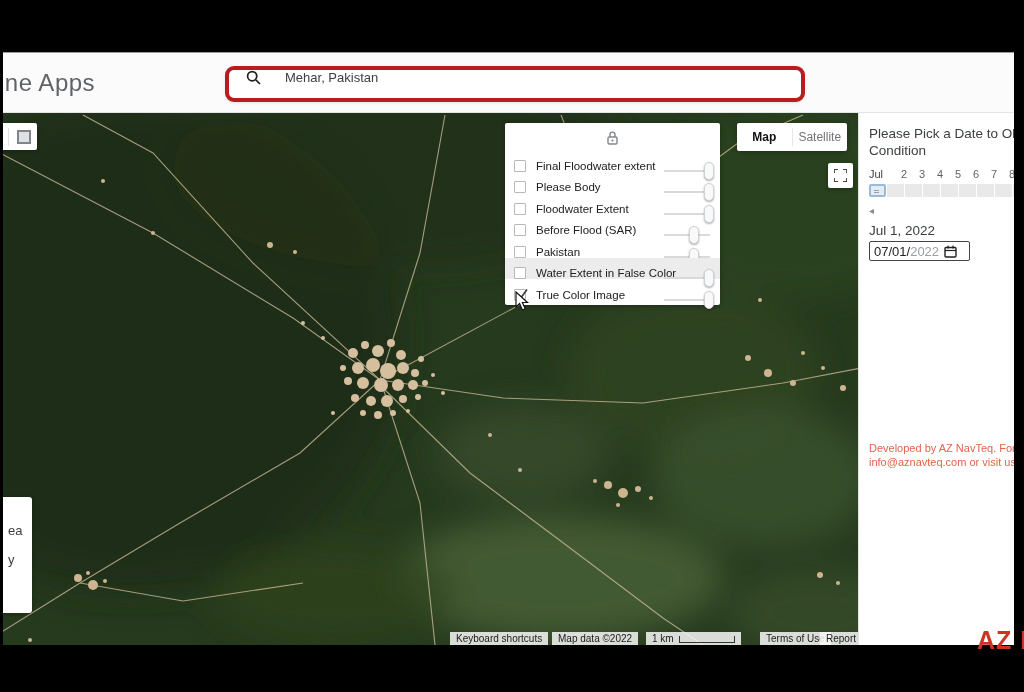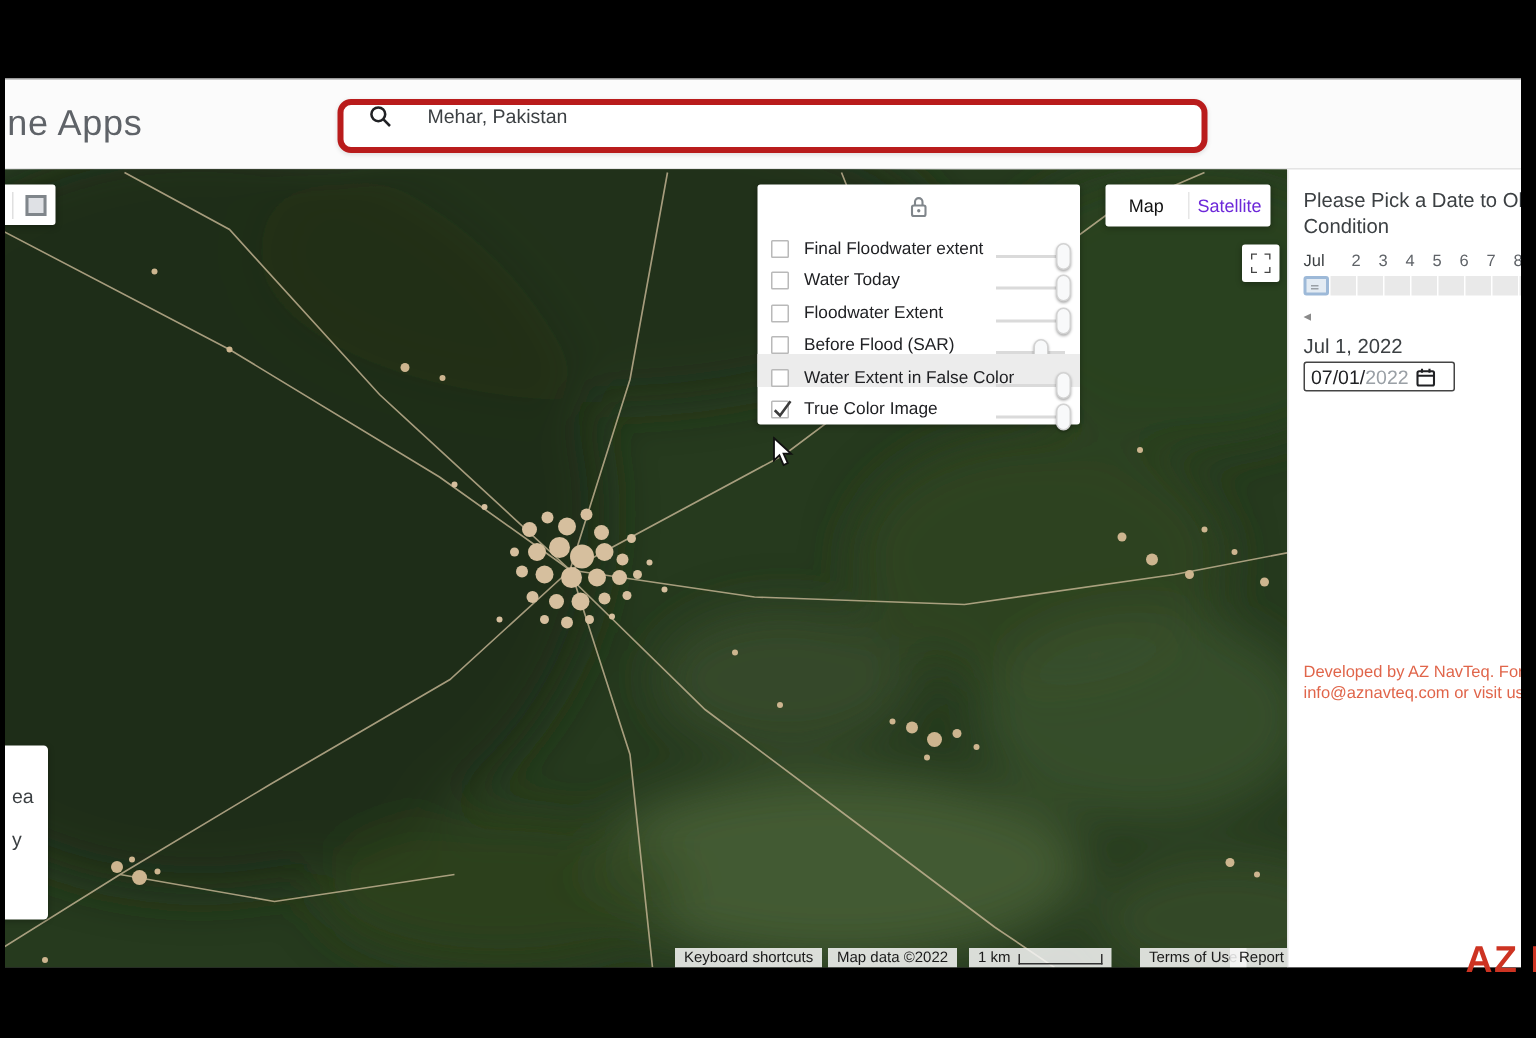--- a/index.html
+++ b/index.html
@@ -41,22 +41,22 @@
   .cb { width:12px; height:12px; background:#fff; border:1px solid #b9b9b9; border-radius:1px;
         flex:none; position:relative; }
   .cb.checked svg { position:absolute; left:-1px; top:-3px; }
   .layer-label { margin-left:10px; font-size:11.5px; color:#202124; white-space:nowrap; }
   .lslider { position:absolute; right:10px; width:46px; height:2px; background:#dadada; }
   .lhandle { position:absolute; top:-8px; width:10px; height:18px; border-radius:5px;
              background:#f8f9fa; border:1px solid #d2d2d2; box-shadow:0 1px 2px rgba(0,0,0,.35); }
 
   .maptype { left:734px; top:10px; width:110px; height:28px; display:flex; align-items:center; }
   .maptype .mt { flex:1; text-align:center; font-size:12px; }
-  .mt-map { font-weight:normal; color:#111; }
-  .mt-sat { color:#6d28d9; }
+  .mt-map { font-weight:bold; color:#111; }
+  .mt-sat { color:#737373; }
   .maptype .vsep { width:1px; height:18px; background:#e6e6e6; }
 
   .fullscreen-btn { left:825px; top:50px; width:25px; height:25px; display:flex;
                     align-items:center; justify-content:center; }
 
   .legend-fragment { left:-4px; top:384px; width:33px; height:116px; border-radius:0 3px 3px 0; }
   .legend-fragment div { font-size:13px; color:#3c4043; margin:14px 0 0 9px; }
   .legend-fragment div:first-child { margin-top:26px; }
 
   
@@ -240,35 +240,42 @@
           <div id="layersRows">
               <div class="layer-row">
                 <span class="cb"></span>
                 <span class="layer-label">Final Floodwater extent</span>
                 <span class="lslider">
                   <span class="lhandle" style="left: 40px;"></span>
                 </span>
               </div>
               <div class="layer-row">
                 <span class="cb"></span>
-                <span class="layer-label">Water Today</span>
+                <span class="layer-label">Please Body</span>
                 <span class="lslider">
                   <span class="lhandle" style="left: 40px;"></span>
                 </span>
               </div>
               <div class="layer-row">
                 <span class="cb"></span>
                 <span class="layer-label">Floodwater Extent</span>
                 <span class="lslider">
                   <span class="lhandle" style="left: 40px;"></span>
                 </span>
               </div>
               <div class="layer-row">
                 <span class="cb"></span>
                 <span class="layer-label">Before Flood (SAR)</span>
+                <span class="lslider">
+                  <span class="lhandle" style="left: 25px;"></span>
+                </span>
+              </div>
+              <div class="layer-row">
+                <span class="cb"></span>
+                <span class="layer-label">Pakistan</span>
                 <span class="lslider">
                   <span class="lhandle" style="left: 25px;"></span>
                 </span>
               </div>
               <div class="layer-row hovered">
                 <span class="cb"></span>
                 <span class="layer-label">Water Extent in False Color</span>
                 <span class="lslider">
                   <span class="lhandle" style="left: 40px;"></span>
                 </span>

